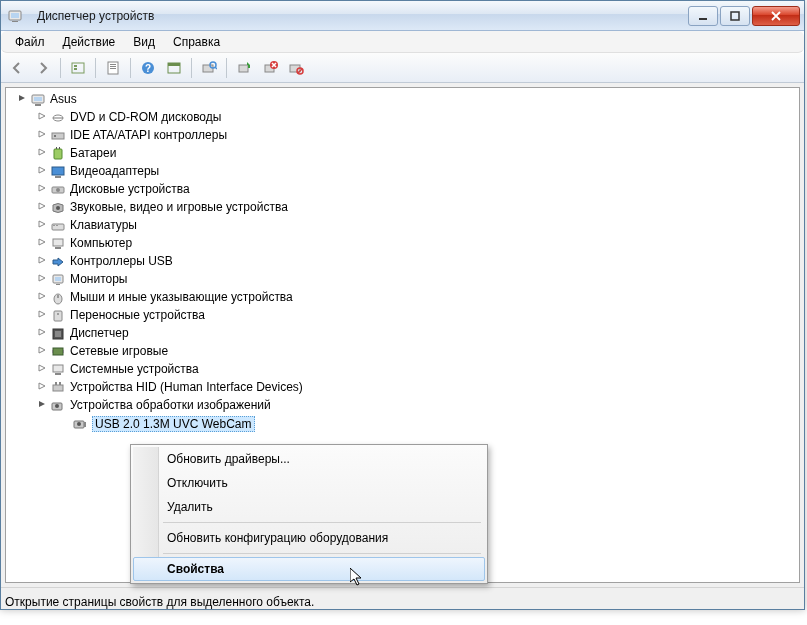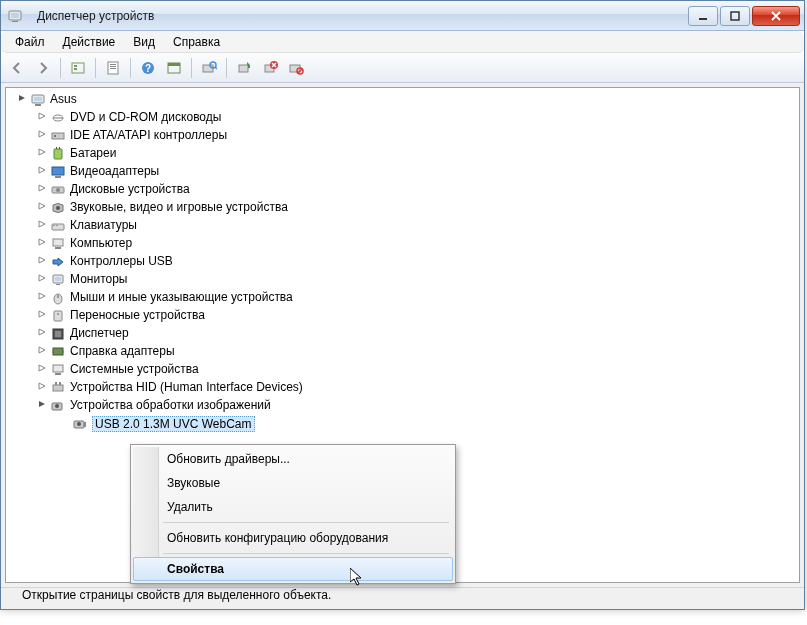--- a/index.html
+++ b/index.html
@@ -127,21 +127,21 @@
   .indent { display: inline-block; }
   .selected-node {
     background: #cde8ff;
     border: 1px dotted #5a9fd6;
     padding: 0 2px;
   }
   .context-menu {
     position: absolute;
     left: 130px;
     top: 444px;
-    width: 326px;
+    width: 358px;
     background: linear-gradient(to bottom, #fbfbfb, #ececec);
     border: 1px solid #9b9b9b;
     box-shadow: 2px 3px 6px rgba(0,0,0,0.3);
     padding: 2px;
     font-size: 12px;
   }
   .ctx-gutter {
     position: absolute;
     left: 2px; top: 2px; bottom: 2px;
     width: 26px;
@@ -161,22 +161,22 @@
     font-weight: bold;
   }
   .ctx-sep {
     height: 1px;
     background: #d0d0d0;
     margin: 3px 4px 3px 30px;
   }
   .statusbar {
     height: 22px;
     display: flex;
-    align-items: flex-start;
-    padding: 0 21px;
+    align-items: flex-end;
+    padding: 0 4px;
     background: #f0f0f0;
     border-top: 1px solid #d4d4d4;
     color: #000;
   }
   .cursor {
     position: absolute;
     left: 350px;
     top: 568px;
     pointer-events: none;
   }
@@ -521,21 +521,21 @@
                 <path d="M2 2 L8 5 L2 8 Z" fill="none" stroke="#888"></path>
               </svg>
             </span>
             <span class="node-icon">
               <svg width="16" height="16">
                 <rect x="3" y="4" width="10" height="7" fill="#6b8e4e" stroke="#3a5a2e"></rect>
                 <rect x="2" y="6" width="1" height="3" fill="#888"></rect>
                 <rect x="13" y="6" width="1" height="3" fill="#888"></rect>
               </svg>
             </span>
-            <span>Справка адаптеры</span>
+            <span>Сетевые игровые</span>
           </div>
           <div class="tree-row">
             <span class="indent" style="width:28px"></span>
             <span class="expander">
               <svg width="10" height="10">
                 <path d="M2 2 L8 5 L2 8 Z" fill="none" stroke="#888"></path>
               </svg>
             </span>
             <span class="node-icon">
               <svg width="16" height="16">
@@ -595,21 +595,21 @@
 
   <div class="statusbar">
     <span>Открытие страницы свойств для выделенного объекта.</span>
   </div>
 
 </div>
 
 <div class="context-menu">
   <div class="ctx-gutter"></div>
   <div class="ctx-item">Обновить драйверы...</div>
-  <div class="ctx-item">Звуковые</div>
+  <div class="ctx-item">Отключить</div>
   <div class="ctx-item">Удалить</div>
   <div class="ctx-sep"></div>
   <div class="ctx-item">Обновить конфигурацию оборудования</div>
   <div class="ctx-sep"></div>
   <div class="ctx-item highlight">Свойства</div>
 </div>
 
 <div class="cursor">
   <svg width="16" height="20">
       <path d="M0 0 L0 14 L4 11 L7 17 L9 16 L6 10 L11 10 Z" fill="#fff" stroke="#000" stroke-width="1"></path>

